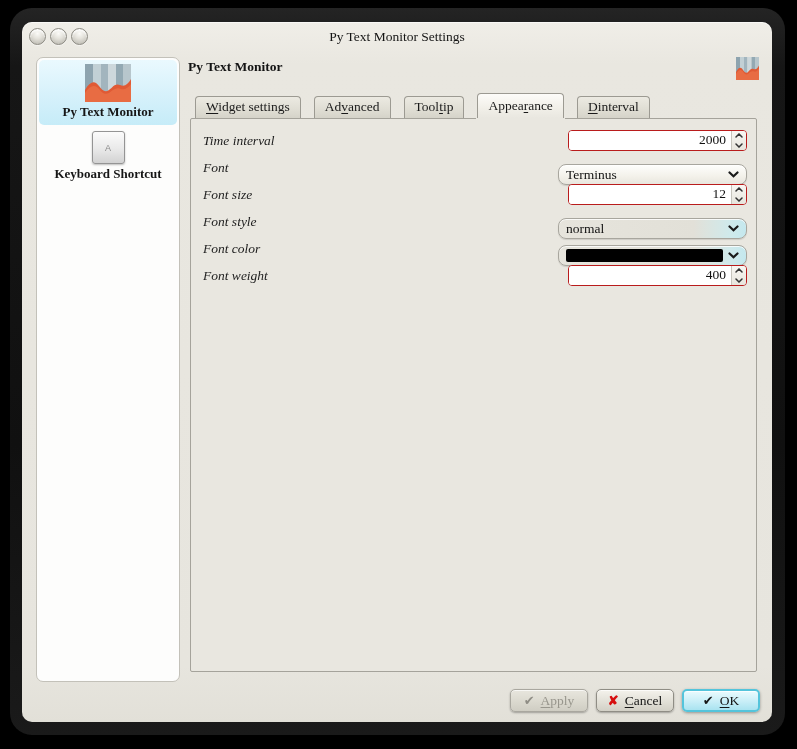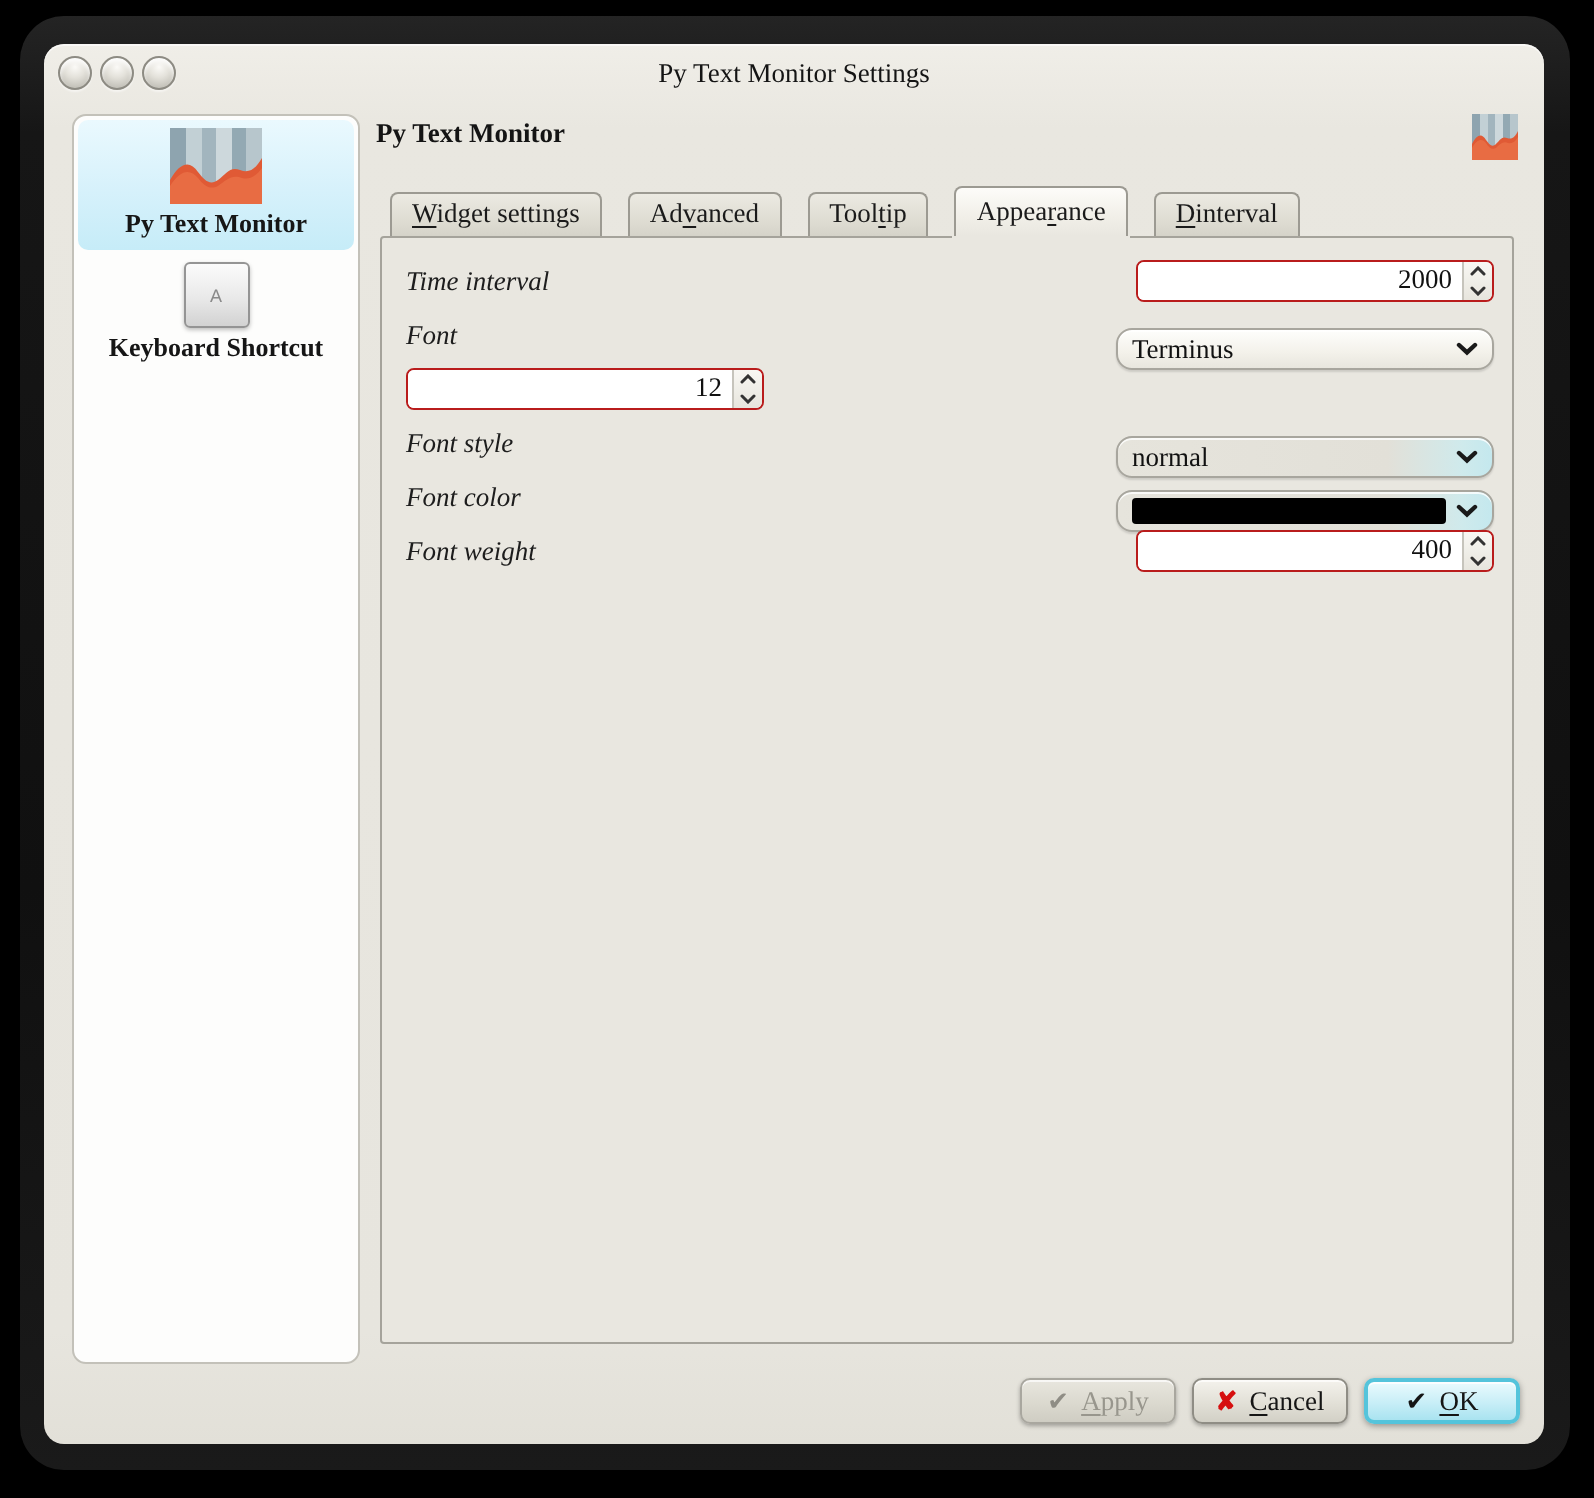--- a/index.html
+++ b/index.html
@@ -195,20 +195,21 @@
       <span class="flabel">Font</span>
       <div class="combo">
         <span class="cval">Terminus</span>
         <svg width="11" height="7" viewBox="0 0 11 7">
             <path d="M1.5 1.5 L5.5 5.2 L9.5 1.5" stroke="#1a1a1a" stroke-width="2.2" fill="none" stroke-linecap="round"></path>
           </svg>
       </div>
     </div>
 
     <div class="row">
+      <span class="flabel">Font size</span>
       <div class="spin">
         <span class="spin-field">12</span>
         <span class="spin-btns">
           <span class="spin-up">
               <svg width="8" height="5" viewBox="0 0 8 5">
                 <path d="M1 4 L4 1 L7 4" stroke="#333" stroke-width="1.5" fill="none" stroke-linecap="round"></path>
               </svg>
             </span>
           <span class="spin-down">
               <svg width="8" height="5" viewBox="0 0 8 5">

